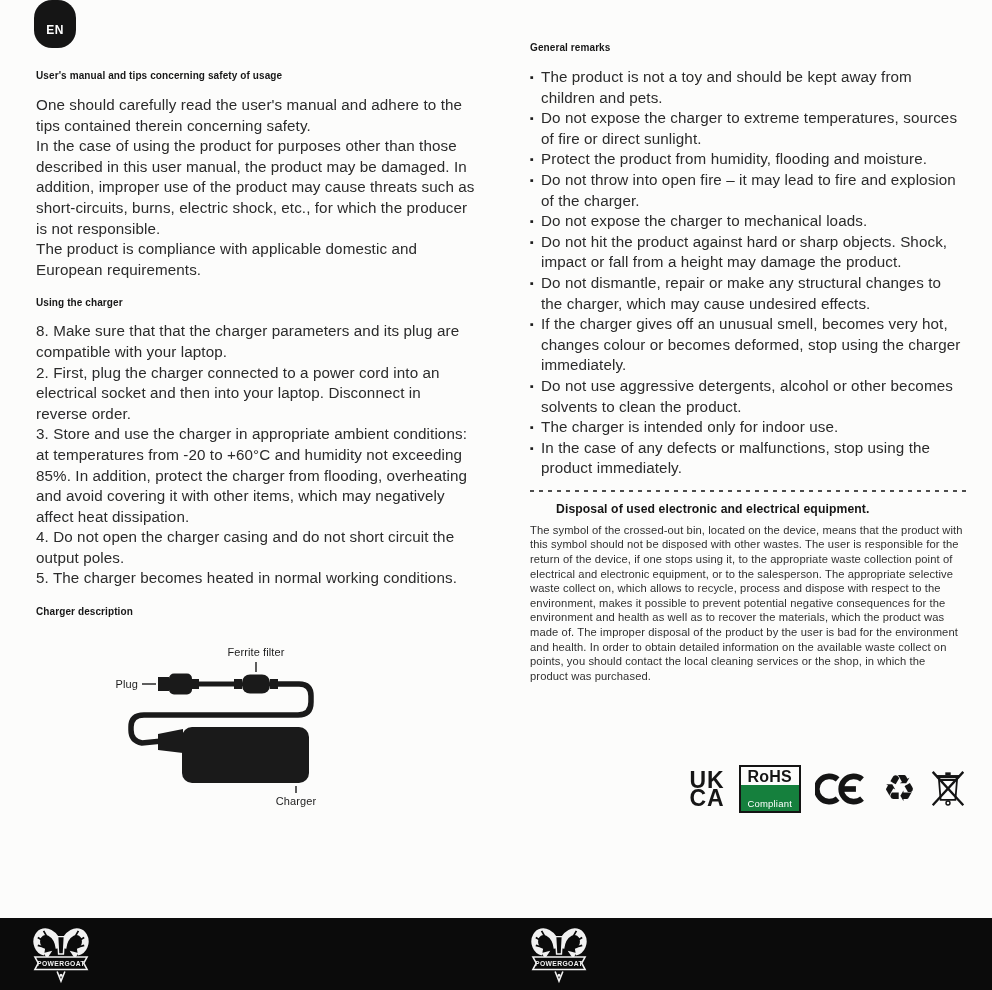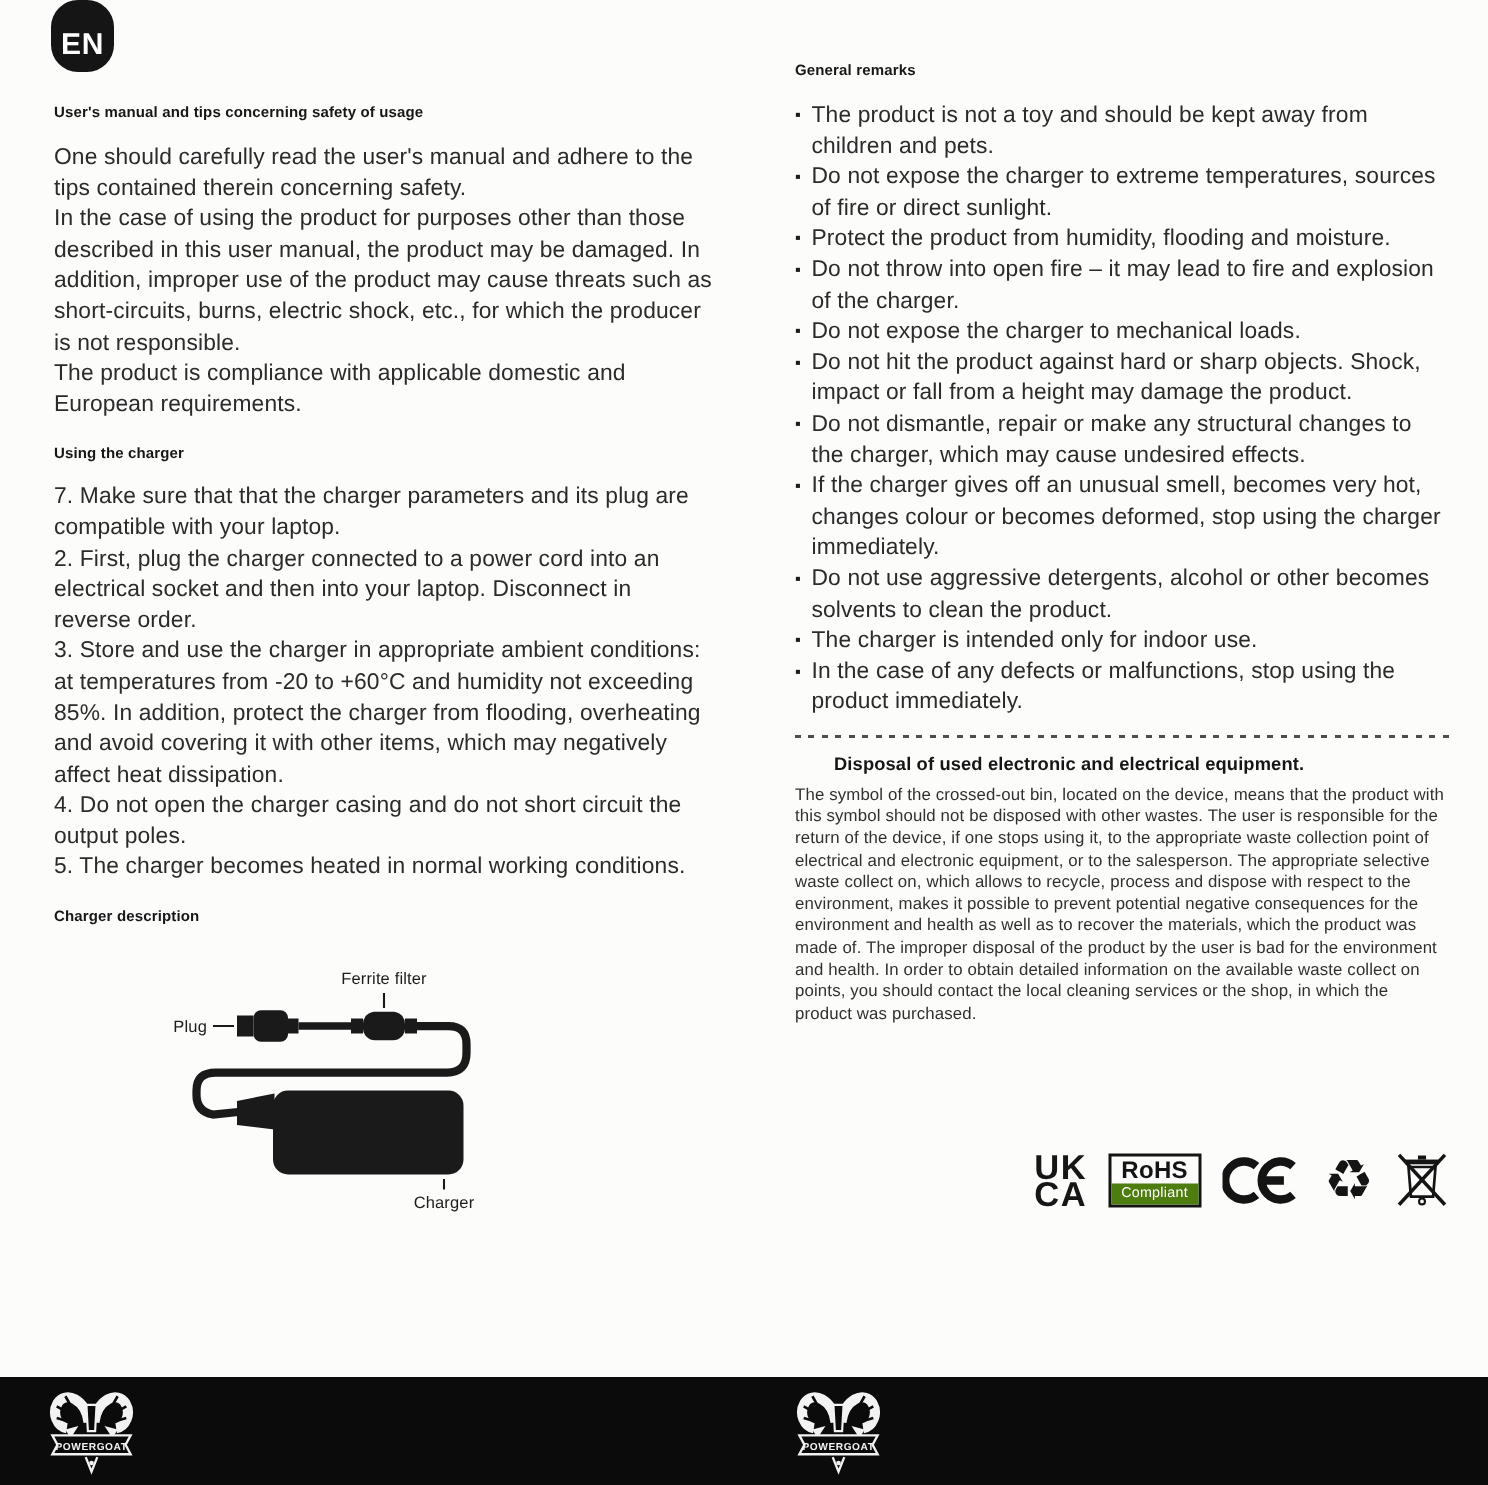--- a/index.html
+++ b/index.html
@@ -4,21 +4,21 @@
 <style>
   html,body{margin:0;padding:0;background:#e9e9e9;}
   .page{
     position:relative;width:992px;height:990px;overflow:hidden;
     background:#fcfcfb;color:#2b2b2b;
     font-family:"Liberation Sans","DejaVu Sans",sans-serif;
     font-size:15.2px;line-height:20.6px;letter-spacing:.1px;
   }
   .en-badge{
     position:absolute;left:34px;top:0;width:42px;height:48px;background:#151515;
-    color:#fff;font-weight:bold;font-size:20px;display:flex;align-items:flex-end;
+    color:#fff;font-weight:bold;font-size:12px;display:flex;align-items:flex-end;
     justify-content:center;padding-bottom:7px;box-sizing:border-box;letter-spacing:.5px;border-radius:18px;
   }
   .col-left{position:absolute;left:36px;top:66px;width:440px;}
   .col-right{position:absolute;left:530px;top:38px;width:436px;}
   h2{font-size:10px;line-height:20px;font-weight:700;color:#171717;margin:0 0 9px 0;letter-spacing:.1px;}
   h2.mt{margin-top:13px;}
   .para,.step{margin:0;}
   .steps{margin-top:-1px;}
   
   .remarks{list-style:none;margin:0;padding:0;}
@@ -30,21 +30,21 @@
     height:2px;margin:11px 0 10px 0;border:0;
     background:repeating-linear-gradient(90deg,#4d4d4d 0 4px,transparent 4px 9px);
   }
   .disposal-title{font-size:12.2px;font-weight:700;color:#151515;margin:0 0 6px 0;line-height:15px;padding-left:26px;}
   .disposal-text{font-size:11.2px;line-height:14.6px;letter-spacing:.1px;color:#303030;margin:0;}
   
   .badges{display:flex;align-items:center;justify-content:flex-end;gap:14px;margin-top:82px;}
   .ukca{font-weight:800;font-size:23px;line-height:18.5px;letter-spacing:1px;color:#161616;text-align:right;}
   .rohs{border:2.5px solid #141414;border-radius:0;text-align:center;min-width:58px;}
   .rohs-title{font-size:16px;font-weight:800;line-height:17px;padding:1px 5px 0 5px;color:#141414;letter-spacing:.2px;}
-  .rohs-sub{background:#4d7c0f;color:#fff;font-size:9.5px;line-height:13px;padding:0 3px 1px 3px;letter-spacing:.2px;}
+  .rohs-sub{background:#15803d;color:#fff;font-size:9.5px;line-height:13px;padding:12px 3px 1px 3px;letter-spacing:.2px;}
   .recycle{font-family:"DejaVu Sans",sans-serif;font-size:37px;line-height:38px;color:#141414;}
   
   .diagram{display:block;margin:4px 0 0 42px;}
   .dlabel{font-size:11px;fill:#1d1d1d;font-family:"Liberation Sans",sans-serif;}
   .set-line{margin-top:10px;font-size:15.2px;}
   .set-line b{color:#141414;}
   .set-line .bullet{font-size:11px;margin:0 6px 0 10px;vertical-align:1px;}
   
   .footer{position:absolute;left:0;top:918px;width:992px;height:72px;background:#0b0b0b;}
   .goat{position:absolute;top:7px;}
@@ -60,21 +60,21 @@
   <div class="en-badge">EN</div>
 
   <div class="col-left">
     <h2>User's manual and tips concerning safety of usage</h2>
     <div class="para">One should carefully read the user's manual and adhere to the tips contained therein concerning safety.</div>
     <div class="para">In the case of using the product for purposes other than those described in this user manual, the product may be damaged. In addition, improper use of the product may cause threats such as short-circuits, burns, electric shock, etc., for which the producer is not responsible.</div>
     <div class="para">The product is compliance with applicable domestic and European requirements.</div>
 
     <h2 class="mt">Using the charger</h2>
     <div class="steps">
-      <div class="step">7. Make sure that that the charger parameters and its plug are compatible with your laptop.</div>
+      <div class="step">8. Make sure that that the charger parameters and its plug are compatible with your laptop.</div>
       <div class="step">2. First, plug the charger connected to a power cord into an electrical socket and then into your laptop. Disconnect in reverse order.</div>
       <div class="step">3. Store and use the charger in appropriate ambient conditions: at temperatures from -20 to +60°C and humidity not exceeding 85%. In addition, protect the charger from flooding, overheating and avoid covering it with other items, which may negatively affect heat dissipation.</div>
       <div class="step">4. Do not open the charger casing and do not short circuit the output poles.</div>
       <div class="step">5. The charger becomes heated in normal working conditions.</div>
     </div>
 
     <h2 class="mt">Charger description</h2>
 
     <svg class="diagram" width="330" height="180" viewBox="0 0 330 180" fill="#1a1a1a">
       <text class="dlabel" x="178" y="25" text-anchor="middle">Ferrite filter</text>

